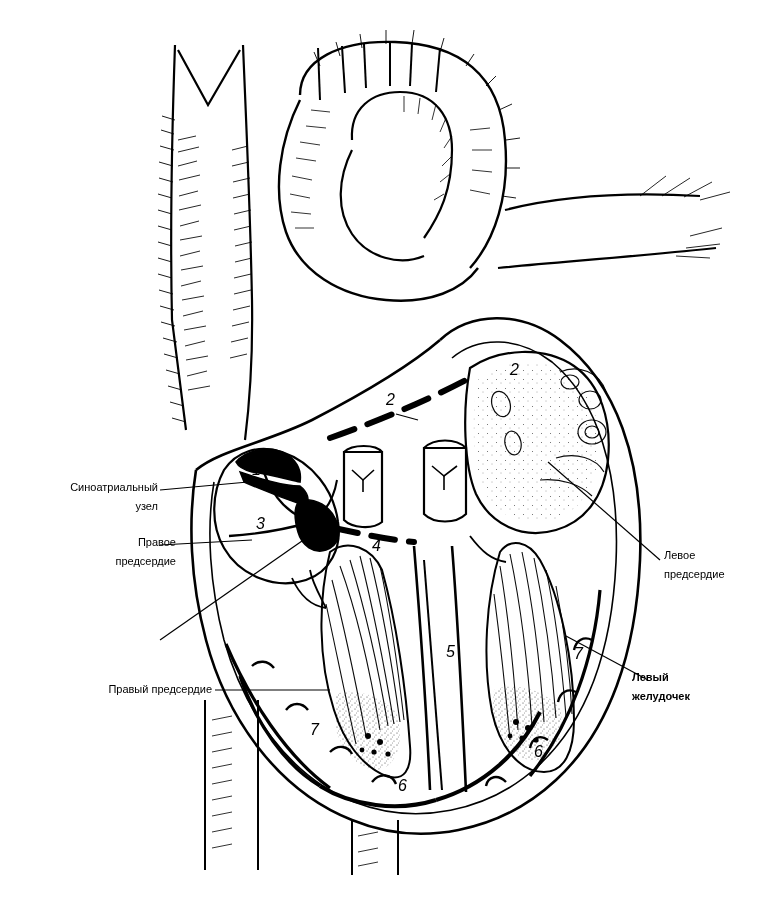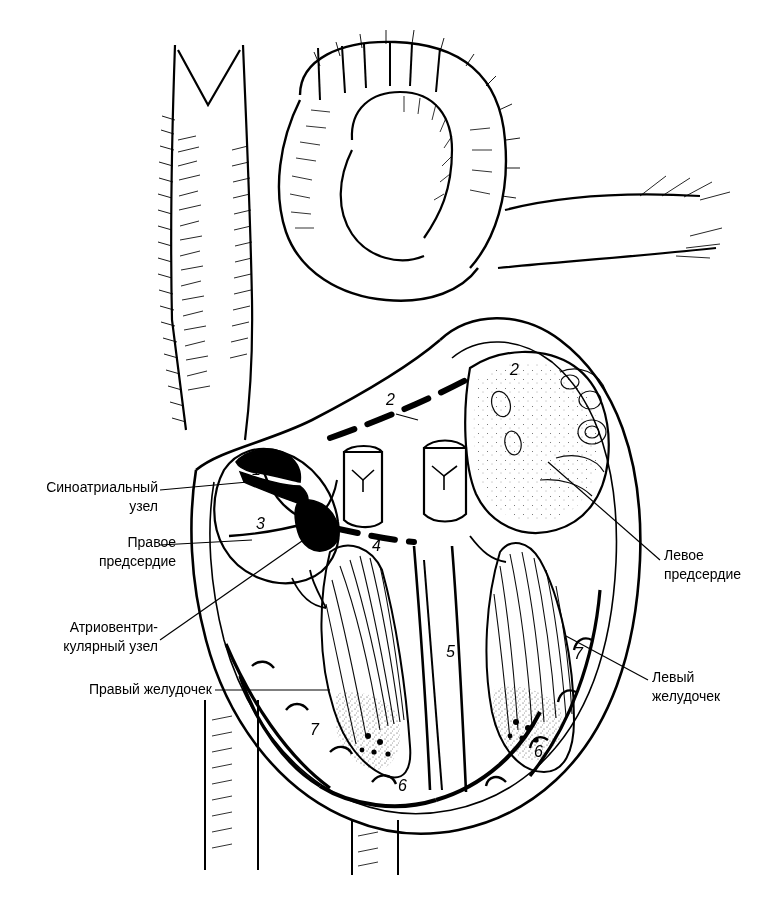--- a/index.html
+++ b/index.html
@@ -19,21 +19,21 @@
   }
   #figure {
     position: absolute;
     left: 0;
     top: 0;
     width: 757px;
     height: 900px;
   }
   .label {
     position: absolute;
-    font-size: 14px;
+    font-size: 11px;
     line-height: 19px;
     color: #000000;
     white-space: pre-line;
   }
   .label.right {
     text-align: right;
   }
   .label.left {
     text-align: left;
   }
@@ -370,29 +370,27 @@
       <line x1="396" y1="414" x2="418" y2="420"></line>
     </g>
   </svg>
 
   <div class="label right" style="left:30px; top:478px; width:128px;">Синоатриальный
 узел</div>
 
   <div class="label right" style="left:48px; top:533px; width:128px;">Правое
 предсердие</div>
 
-  <div class="label right" style="left:20px; top:618px; width:138px;">Атриовентри-
-кулярный узел</div>
-
-  <div class="label right" style="left:20px; top:680px; width:192px;">Правый желудочек</div>
+
+  <div class="label right" style="left:20px; top:680px; width:192px;">Правый предсердие</div>
 
   <div class="label left" style="left:664px; top:546px; width:100px;">Левое
 предсердие</div>
 
-  <div class="label left" style="left:652px; top:668px; width:100px;">Левый
+  <div class="label left" style="left:632px; top:668px; width:100px;font-weight:bold;">Левый
 желудочек</div>
 
   <div class="callout-num" style="left:252px; top:462px;">1</div>
   <div class="callout-num" style="left:386px; top:392px;">2</div>
   <div class="callout-num" style="left:510px; top:362px;">2</div>
   <div class="callout-num" style="left:256px; top:516px;">3</div>
   <div class="callout-num" style="left:372px; top:538px;">4</div>
   <div class="callout-num" style="left:446px; top:644px;">5</div>
   <div class="callout-num" style="left:398px; top:778px;">6</div>
   <div class="callout-num" style="left:534px; top:744px;">6</div>

